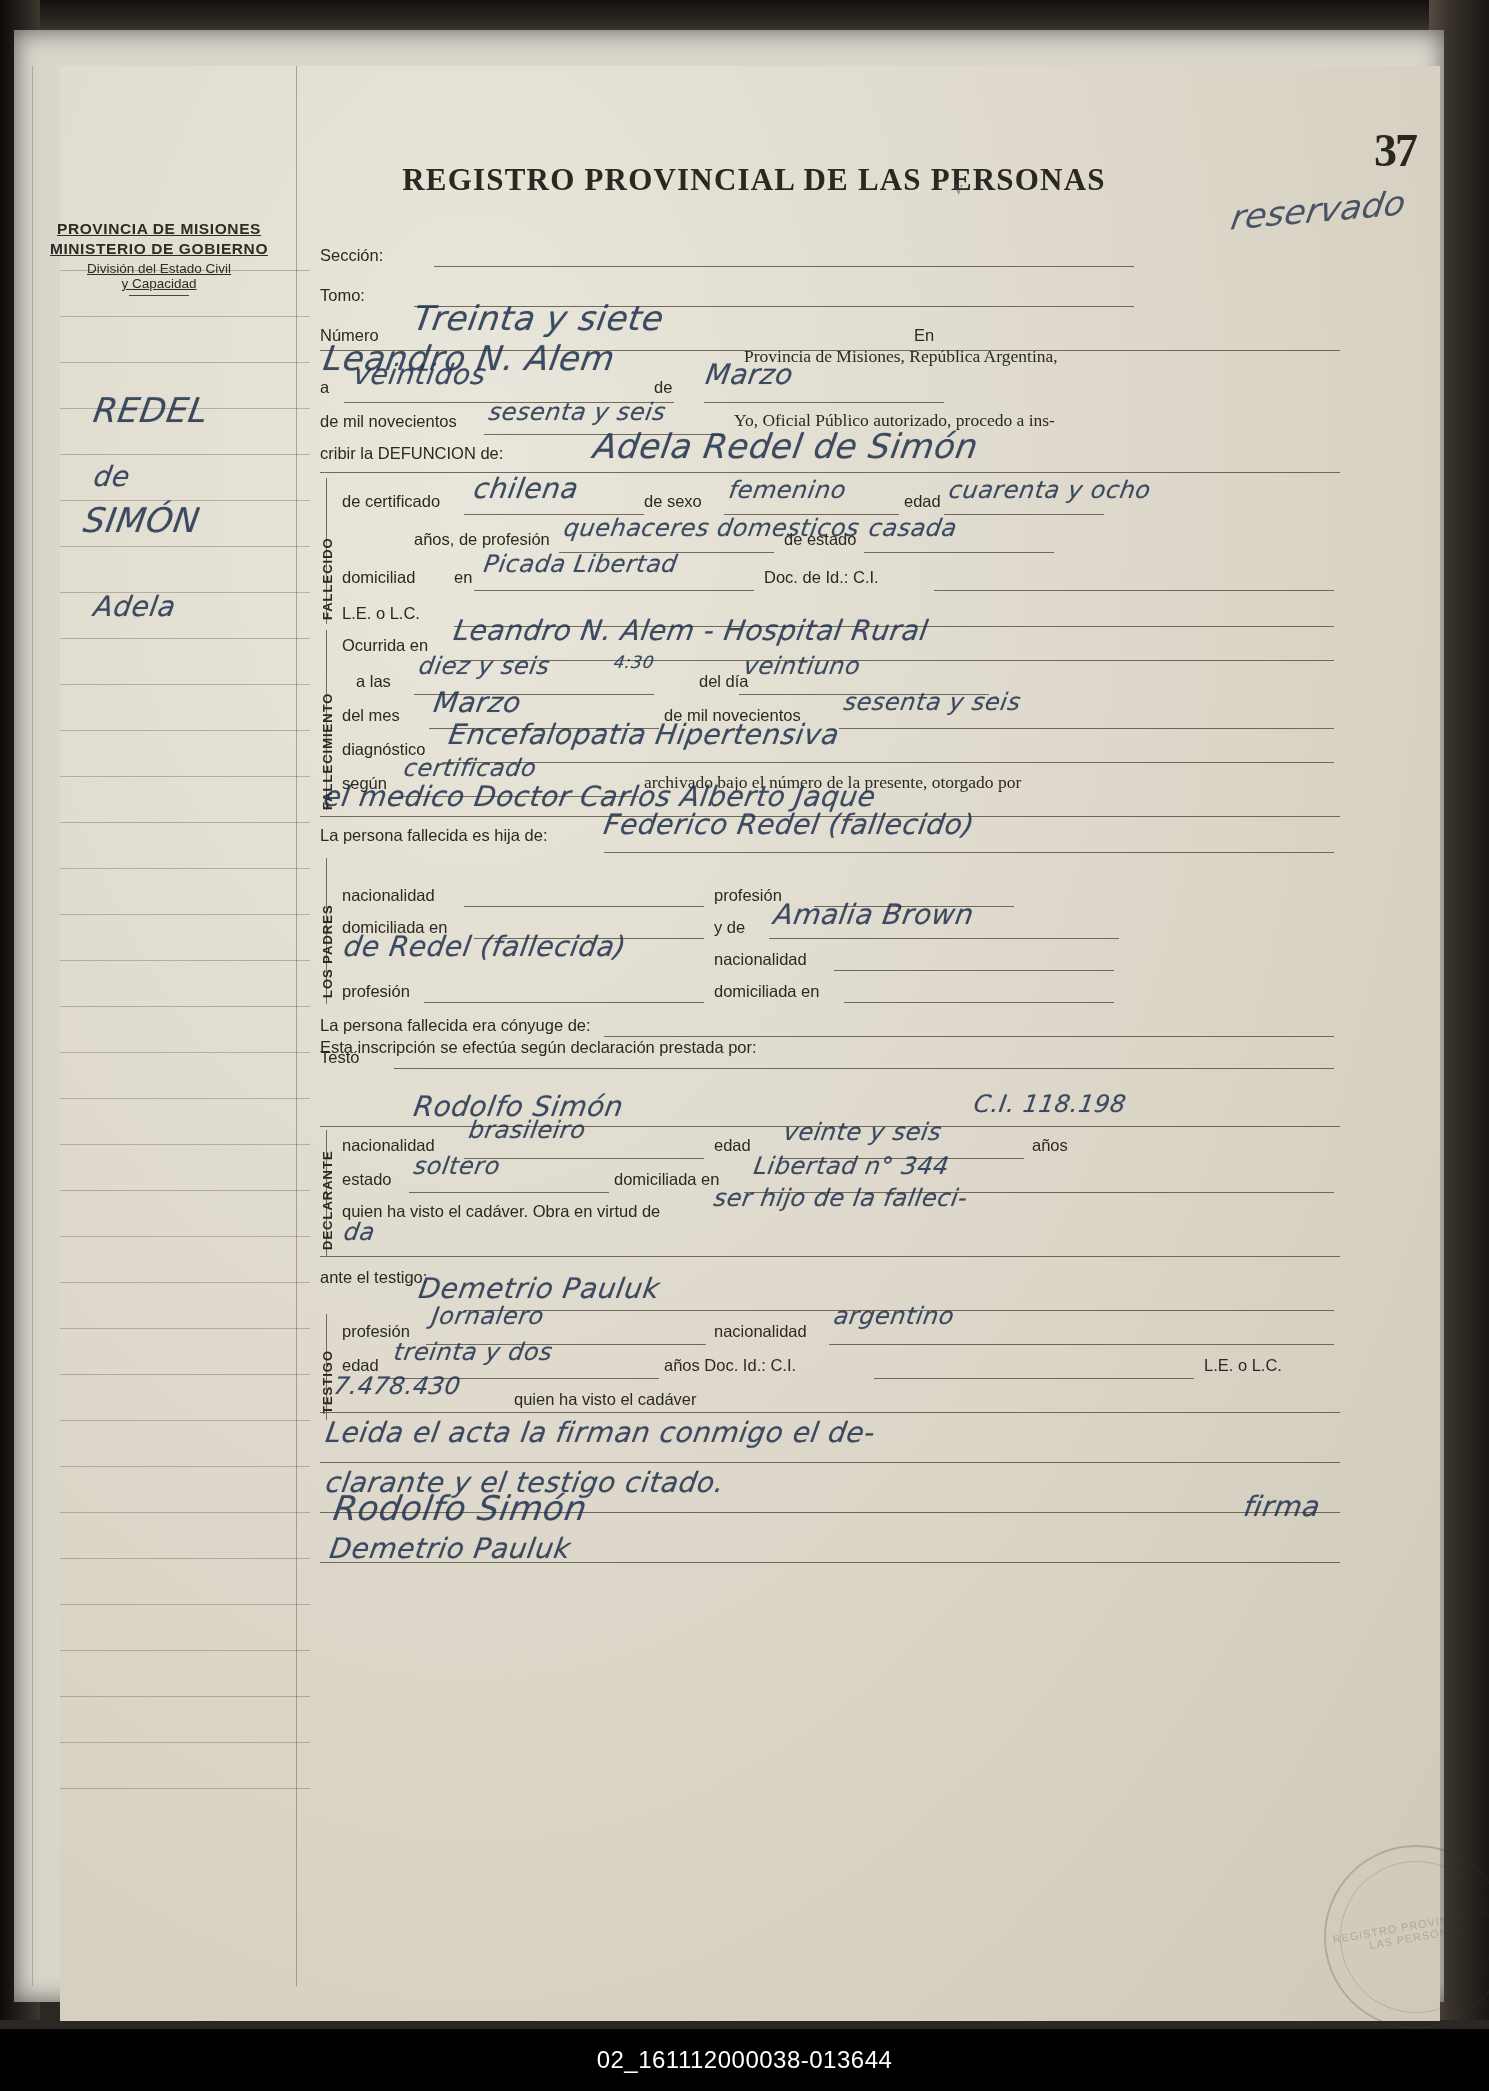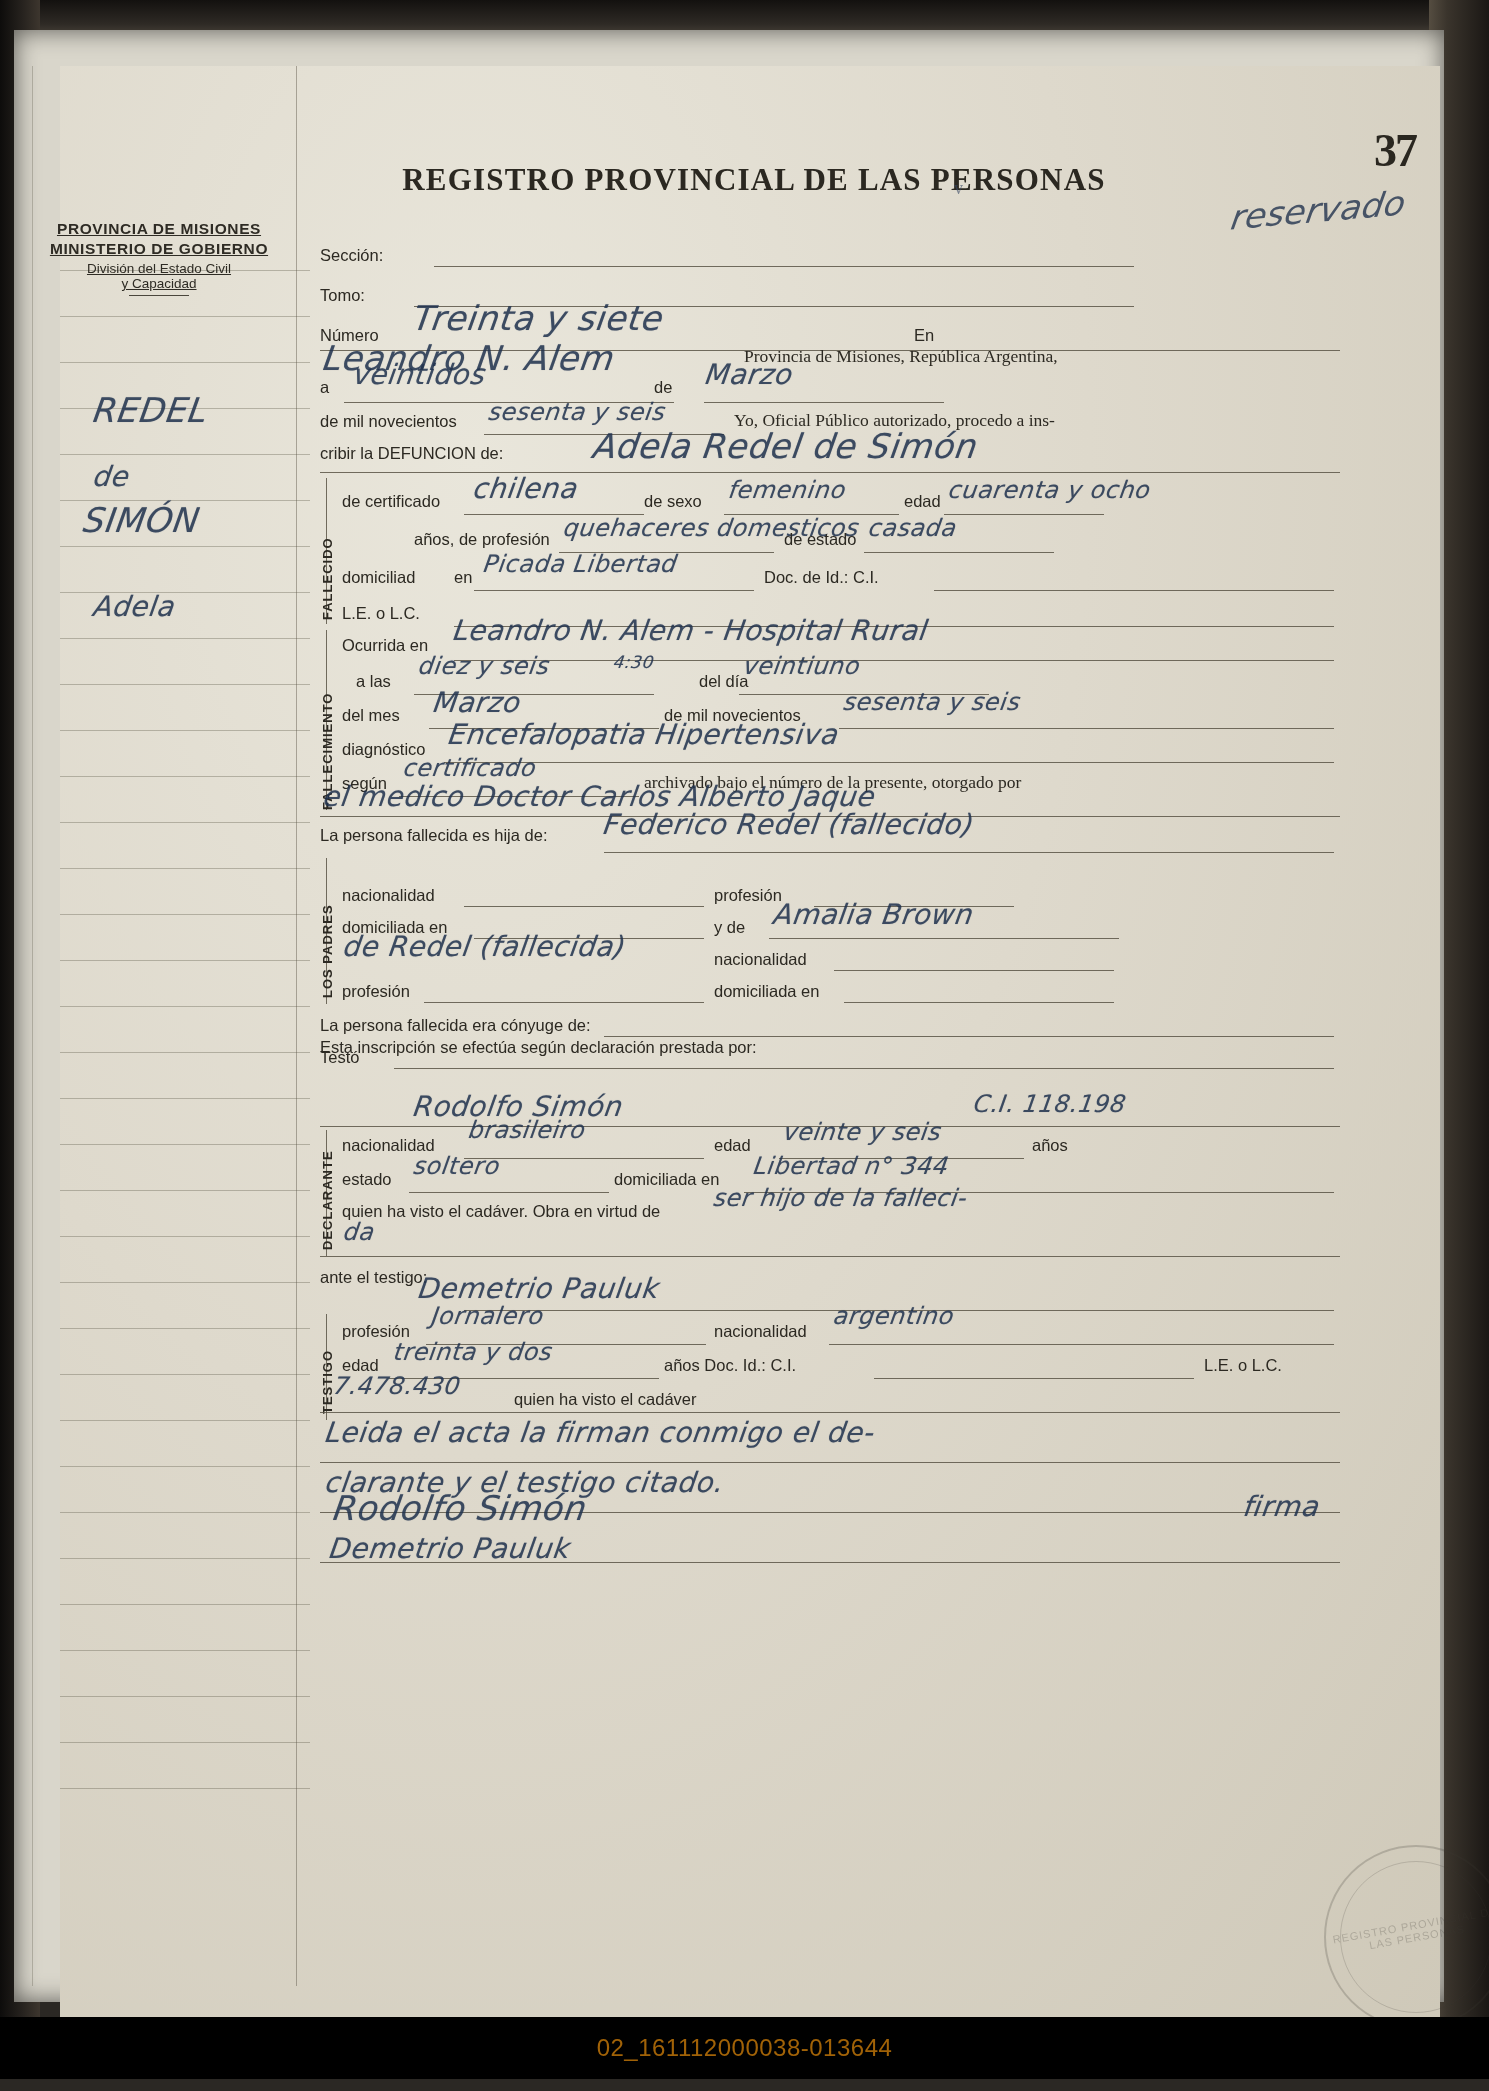--- a/index.html
+++ b/index.html
@@ -88,22 +88,22 @@
     position:absolute;border:2px solid rgba(60,55,50,.30);border-radius:50%;
     color:rgba(60,55,50,.32);font-family:"Liberation Sans",sans-serif;font-size:11px;
     text-align:center;opacity:.75;
   }
   .stamp.s1{left:1010px;top:1755px;width:180px;height:180px;}
   .stamp-inner{position:absolute;inset:14px;border:1px solid rgba(60,55,50,.25);border-radius:50%;}
   .stamp-txt{position:absolute;left:0;right:0;top:40%;transform:rotate(-10deg);letter-spacing:1px;}
 
   
   .footer{
-    position:absolute;left:0;bottom:12px;width:1489px;height:62px;background:#000;
-    color:#a16207;display:flex;align-items:center;justify-content:center;
+    position:absolute;left:0;bottom:0;width:1489px;height:62px;background:#000;
+    color:#ffffff;display:flex;align-items:center;justify-content:center;
     font-family:"Liberation Sans",sans-serif;font-size:24px;letter-spacing:.5px;
   }
   .page-number-mark{position:absolute;left:640px;top:88px;font-size:18px;color:#3a4a66;opacity:.6;}
 </style>
 </head>
 <body>
 
 <div id="page">
   <div class="book-bg"></div>
   <div class="book-edge-top"></div>

